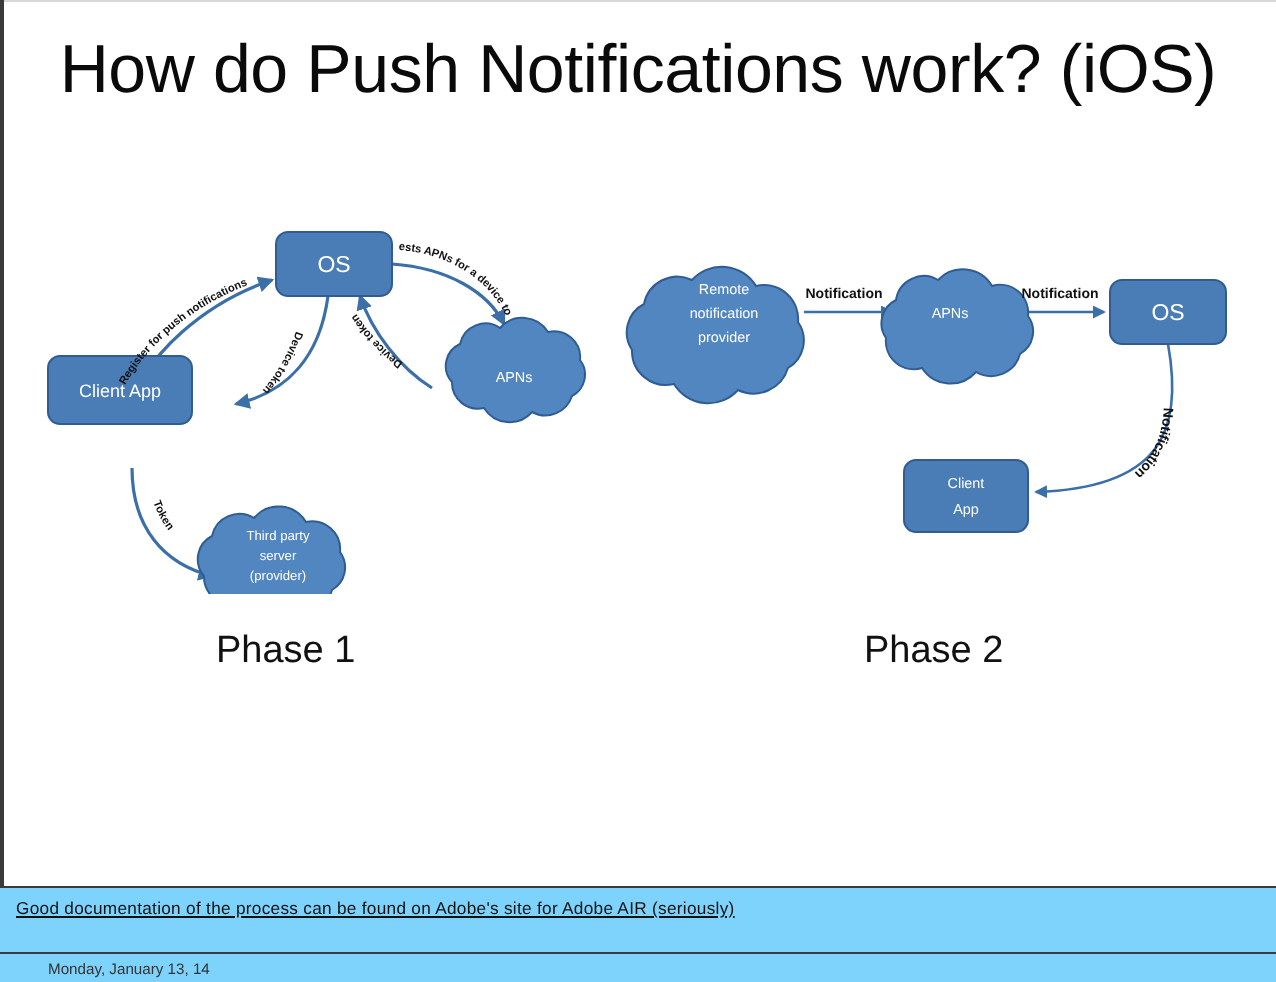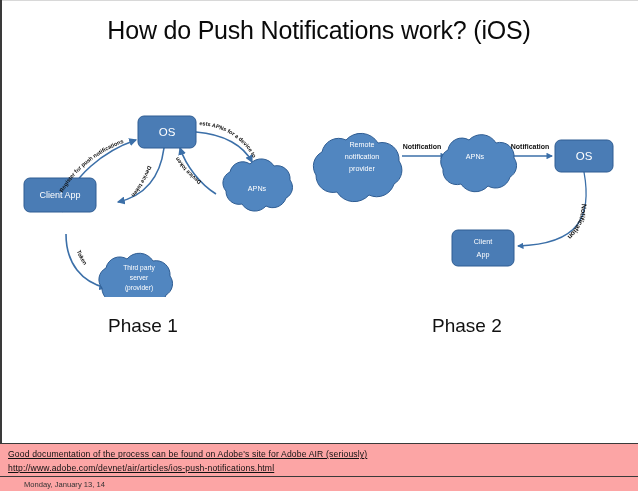--- a/index.html
+++ b/index.html
@@ -37,21 +37,21 @@
     background: #d8d8d8;
   }
 
   
   #title {
     position: absolute;
     left: 0;
     top: 16px;
     width: 638px;
     text-align: center;
-    font-size: 25px;
+    font-size: 34px;
     font-weight: 400;
     color: #0a0a0a;
     letter-spacing: -0.2px;
     white-space: nowrap;
   }
 
   
   .diagram {
     position: absolute;
   }
@@ -112,21 +112,21 @@
   #phase1-caption { left: 108px; top: 315px; text-align: center; }
   #phase2-caption { left: 432px; top: 315px; }
 
   
   #footer {
     position: absolute;
     left: 0;
     top: 443px;
     width: 638px;
     height: 48px;
-    background: #fca5a5;
+    background: #7dd3fc;
     box-sizing: border-box;
   }
   #footer-rule-top {
     position: absolute;
     left: 0; top: 0;
     width: 638px; height: 1px;
     background: #3a3a3a;
   }
   .footer-link {
     position: absolute;
@@ -322,18 +322,17 @@
       </text>
     </svg>
   </div>
 
   <div class="phase-caption" id="phase1-caption">Phase 1</div>
   <div class="phase-caption" id="phase2-caption">Phase 2</div>
 
   <div id="footer">
     <div id="footer-rule-top"></div>
     <div class="footer-link" id="footer-line1">Good documentation of the process can be found on Adobe's site for Adobe AIR (seriously)</div>
-    <div class="footer-link" id="footer-line2">http://www.adobe.com/devnet/air/articles/ios-push-notifications.html</div>
     <div id="footer-rule-mid"></div>
     <div id="footer-date">Monday, January 13, 14</div>
   </div>
 
 </div>
 
 </body></html>

